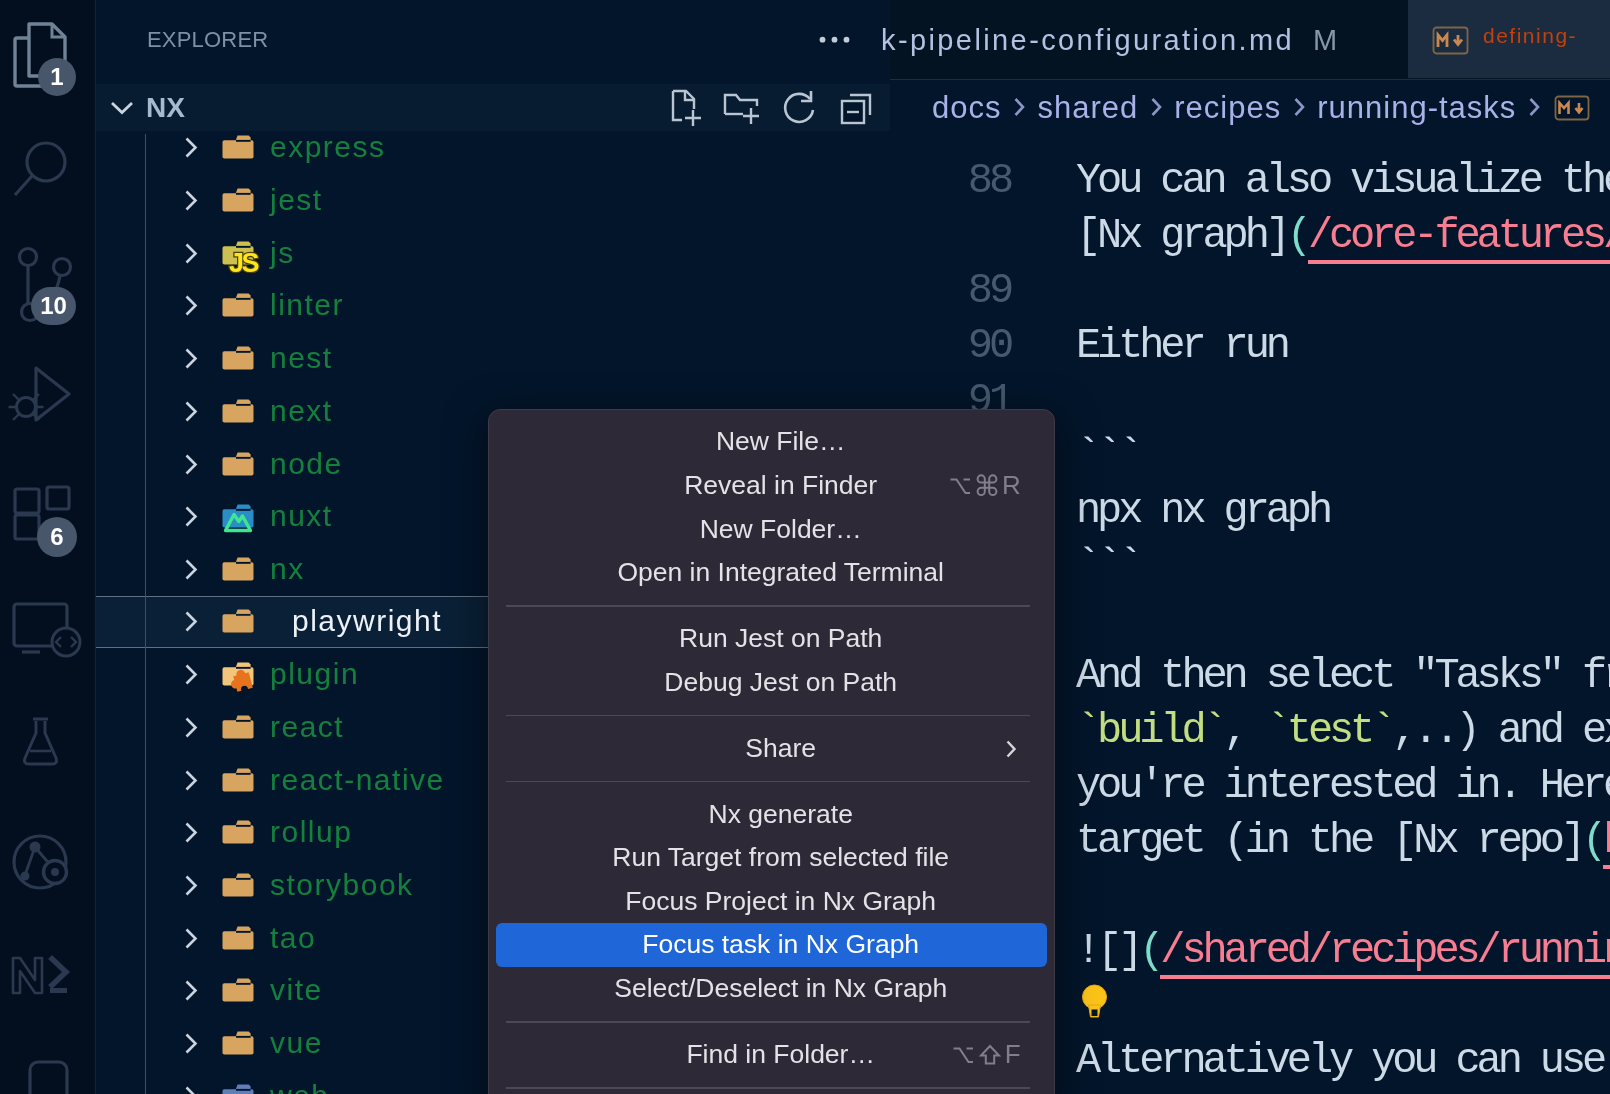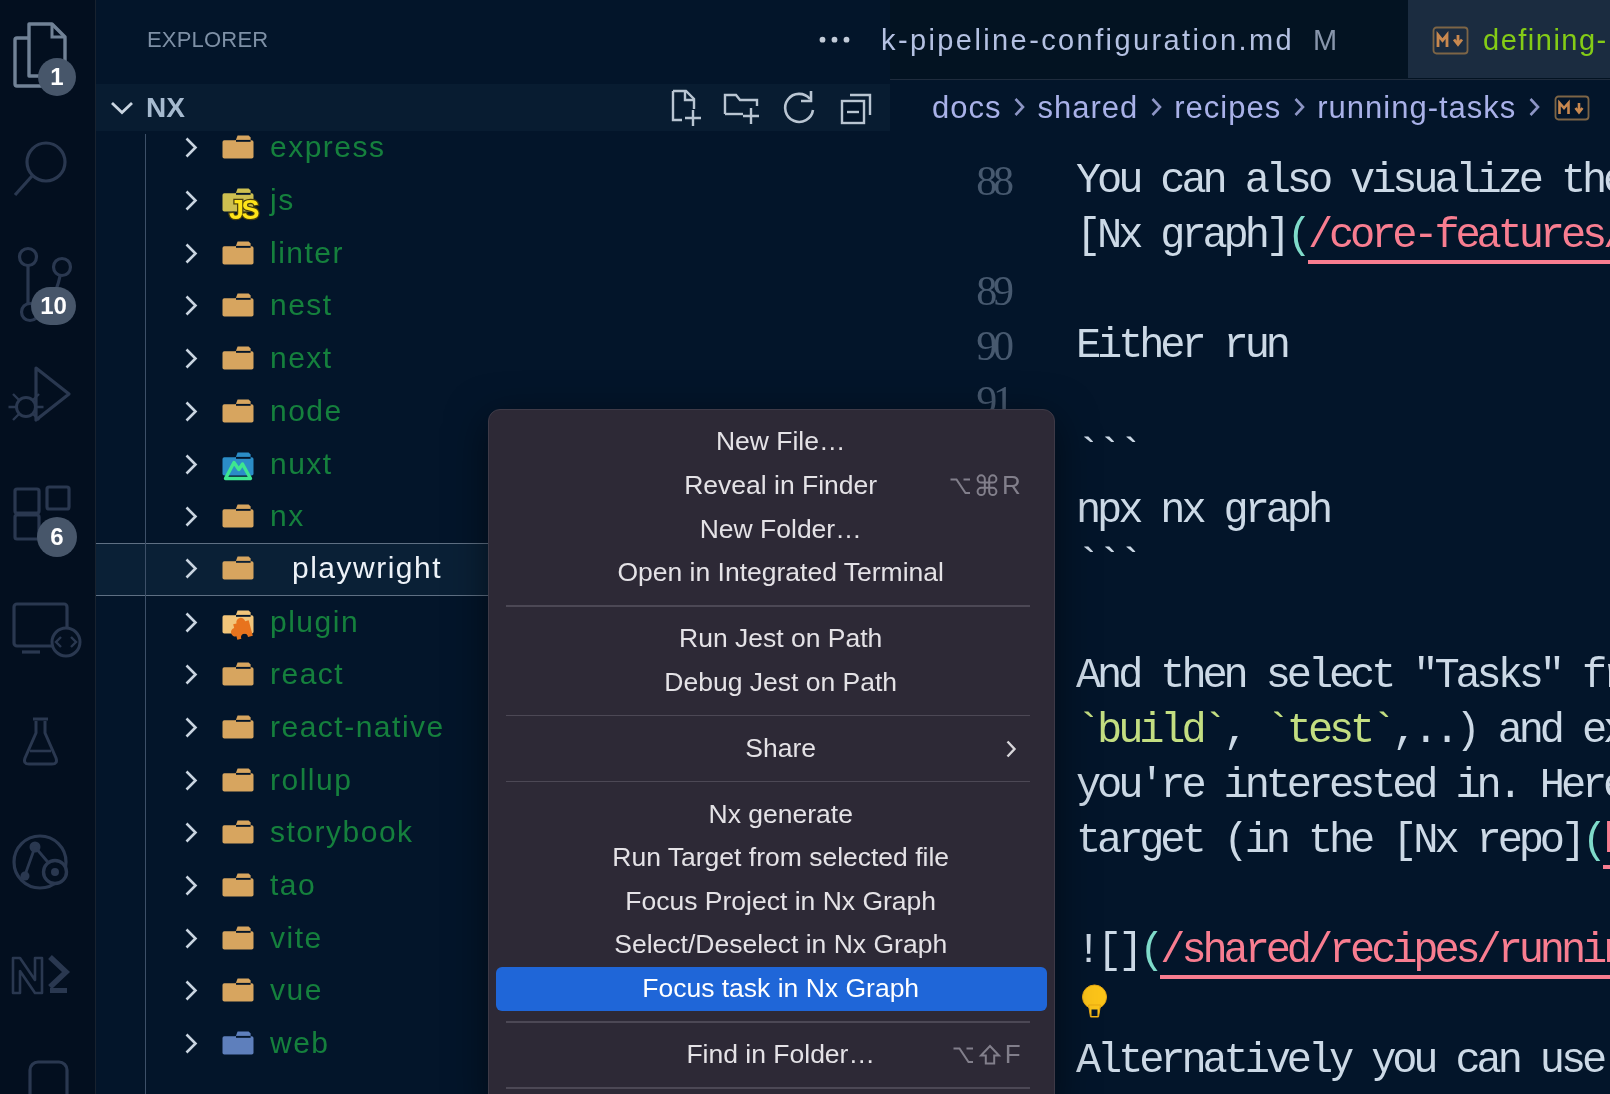--- a/index.html
+++ b/index.html
@@ -20,25 +20,25 @@
 .trow .lbl { position:absolute; left:174px; top:9px; font-size:30px; letter-spacing:1.5px; color:#15803d; white-space:pre; }
 .trow.sel { background:#0a2036; border-top:1.6px solid #5f7084; border-bottom:1.6px solid #5f7084; }
 .trow.sel .chev { margin-top:-1.6px; }
 .trow.sel .ficon { margin-top:-1.6px; }
 .trow.sel .lbl { color:#edf2f8; font-weight:500; margin-top:-1.6px;margin-left:22px; }
 #guide { position:absolute; left:48.7px; top:134px; width:1.6px; height:960px; background:#3d5068; }
 #tabbar { position:absolute; left:0; top:0; width:720px; height:80px; background:#031322; border-bottom:1.6px solid #1f2c3d; }
 #tab2 { position:absolute; left:518px; top:0; width:202px; height:78.4px; background:#1b2c40; }
 #tab1text { position:absolute; left:-9px; top:24px; font-size:29px; letter-spacing:2.4px; color:#b4c1e2; white-space:pre; }
 #tab1text .mflag { color:#8795ab; margin-left:19px; }
-#tab2text { position:absolute; left:593px; top:24px; font-size:29px; letter-spacing:1.5px; color:#84cc16; white-space:pre;text-align:right; }
+#tab2text { position:absolute; left:593px; top:24px; font-size:21px; letter-spacing:1.5px; color:#c2410c; white-space:pre;text-align:right; }
 #crumbs { position:absolute; left:0; top:81.6px; width:720px; height:51.4px; background:#03152a; color:#a9b1e8; font-size:31px; letter-spacing:1.0px; }
 #code { position:absolute; left:0; top:133px; width:720px; height:961px; font-family:"Liberation Mono",monospace; font-size:42px; letter-spacing:-4.12px; }
 .cl { position:absolute; left:186px; white-space:pre; color:#ccd9e6; }
-.ln { position:absolute; width:120px; text-align:right; color:#47596f; font-family:Liberation Serif, serif; }
+.ln { position:absolute; width:120px; text-align:right; color:#47596f; font-family:Liberation Mono, monospace; }
 .grn { color:#c3de81; }
 .pnk { color:#f87d90; border-bottom:4px solid #f87d90; padding-bottom:0px; }
 .tea { color:#7fdbca; }
 #menu { position:absolute; left:487.7px; top:408.5px; width:567px; height:700px; background:#2d2936; border-radius:12px; border:1px solid #3e3a47; box-shadow:0 10px 40px rgba(0,0,0,0.5); padding-top:10.9px; }
 .mi { height:43.6px; line-height:43.6px; margin:0 7px; padding-left:19px; font-size:26.5px; color:#e4e2e6; border-radius:6px; position:relative; white-space:pre;text-align:center; }
 .mi .sc { position:absolute; right:26px; color:#827f8b; }
 .sclet { font-size:26px; color:#827f8b; }
 .mi.hl { background:#1f66d8; color:#fff; }
 .msep { height:1.6px; background:#4c4855; margin:10.4px 24px 10.4px 17px; }
 </style>
@@ -138,20 +138,31 @@
       <div class="trow">
         <svg class="chev" style="left:87px;top:15px" width="16" height="24" viewBox="0 0 16 24">
           <path d="M3.5 2.5 L12.5 11.5 L3.5 20.5" fill="none" stroke="#c9d4e0" stroke-width="2.6"></path>
         </svg>
         <svg class="ficon" style="left:126px;top:14px;overflow:visible" width="32" height="24" viewBox="0 0 32 24">
           <rect x="0.5" y="5.2" width="31" height="18.3" rx="1.8" fill="#d7a55f"></rect>
           <path d="M13.5 6 L15.6 0.6 L26.6 0.6 L28.6 2.6 L28.6 6 Z" fill="#d7a55f"></path>
           <rect x="14" y="4.9" width="14.6" height="1.9" fill="#03152a"></rect>
         </svg>
         <span class="lbl">express</span>
+      </div>
+<div class="trow">
+        <svg class="chev" style="left:87px;top:15px" width="16" height="24" viewBox="0 0 16 24">
+          <path d="M3.5 2.5 L12.5 11.5 L3.5 20.5" fill="none" stroke="#c9d4e0" stroke-width="2.6"></path>
+        </svg>
+        <svg class="ficon" style="left:126px;top:14px;overflow:visible" width="32" height="24" viewBox="0 0 32 24">
+          <rect x="0.5" y="5.2" width="31" height="18.3" rx="1.8" fill="#d7a55f"></rect>
+          <path d="M13.5 6 L15.6 0.6 L26.6 0.6 L28.6 2.6 L28.6 6 Z" fill="#d7a55f"></path>
+          <rect x="14" y="4.9" width="14.6" height="1.9" fill="#03152a"></rect>
+        </svg>
+        <span class="lbl">jest</span>
       </div>
 <div class="trow">
         <svg class="chev" style="left:87px;top:15px" width="16" height="24" viewBox="0 0 16 24">
           <path d="M3.5 2.5 L12.5 11.5 L3.5 20.5" fill="none" stroke="#c9d4e0" stroke-width="2.6"></path>
         </svg>
         <svg class="ficon" style="left:126px;top:14px;overflow:visible" width="32" height="24" viewBox="0 0 32 24">
           <rect x="0.5" y="5.2" width="31" height="18.3" rx="1.8" fill="#cdbf50"></rect>
           <path d="M13.5 6 L15.6 0.6 L26.6 0.6 L28.6 2.6 L28.6 6 Z" fill="#cdbf50"></path>
           <rect x="14" y="4.9" width="14.6" height="1.9" fill="#03152a"></rect>
           <text x="7" y="31" font-family="Liberation Sans" font-size="27" font-weight="bold" fill="#ffe419" stroke="#4a3f0a" stroke-width="2.6" letter-spacing="-2.5" style="paint-order:stroke">JS</text>
@@ -406,22 +417,22 @@
 <div class="mi">Run Jest on Path</div>
 <div class="mi">Debug Jest on Path</div>
 <div class="msep"></div>
 <div class="mi">Share<svg class="sc" style="right:30px;top:12px" width="12" height="20" viewBox="0 0 12 20">
         <path d="M2.5 2.5 L9.5 10 L2.5 17.5" fill="none" stroke="#d8d6da" stroke-width="2.4"></path>
       </svg></div>
 <div class="msep"></div>
 <div class="mi">Nx generate</div>
 <div class="mi">Run Target from selected file</div>
 <div class="mi">Focus Project in Nx Graph</div>
+<div class="mi hl">Focus task in Nx Graph</div>
 <div class="mi">Select/Deselect in Nx Graph</div>
-<div class="mi hl">Focus task in Nx Graph</div>
 <div class="msep"></div>
 <div class="mi">Find in Folder…<span class="sc" style="display:flex;align-items:center;gap:3px;top:0;height:43.6px"><svg class="scsym" width="24" height="24" viewBox="0 0 24 24">
           <path d="M2.5 5.5 h6 l9 13.5 h4.5 M15.5 5.5 h6.5" fill="none" stroke="#827f8b" stroke-width="2"></path>
         </svg><svg class="scsym" width="24" height="24" viewBox="0 0 24 24">
           <path d="M12 3 L21 12.5 H16.2 V20.5 H7.8 V12.5 H3 Z" fill="none" stroke="#827f8b" stroke-width="2"></path>
         </svg><span class="sclet">F</span></span></div>
 <div class="msep"></div>
   </div>
 
 </body></html>

